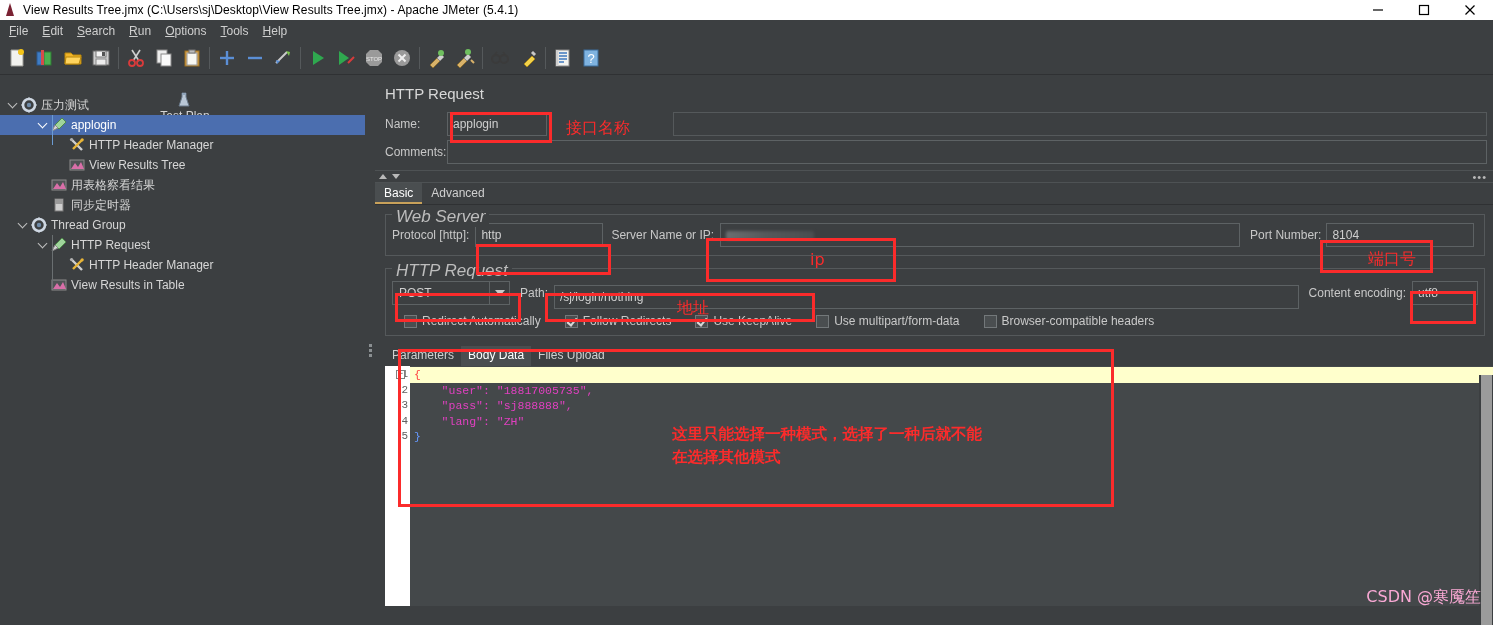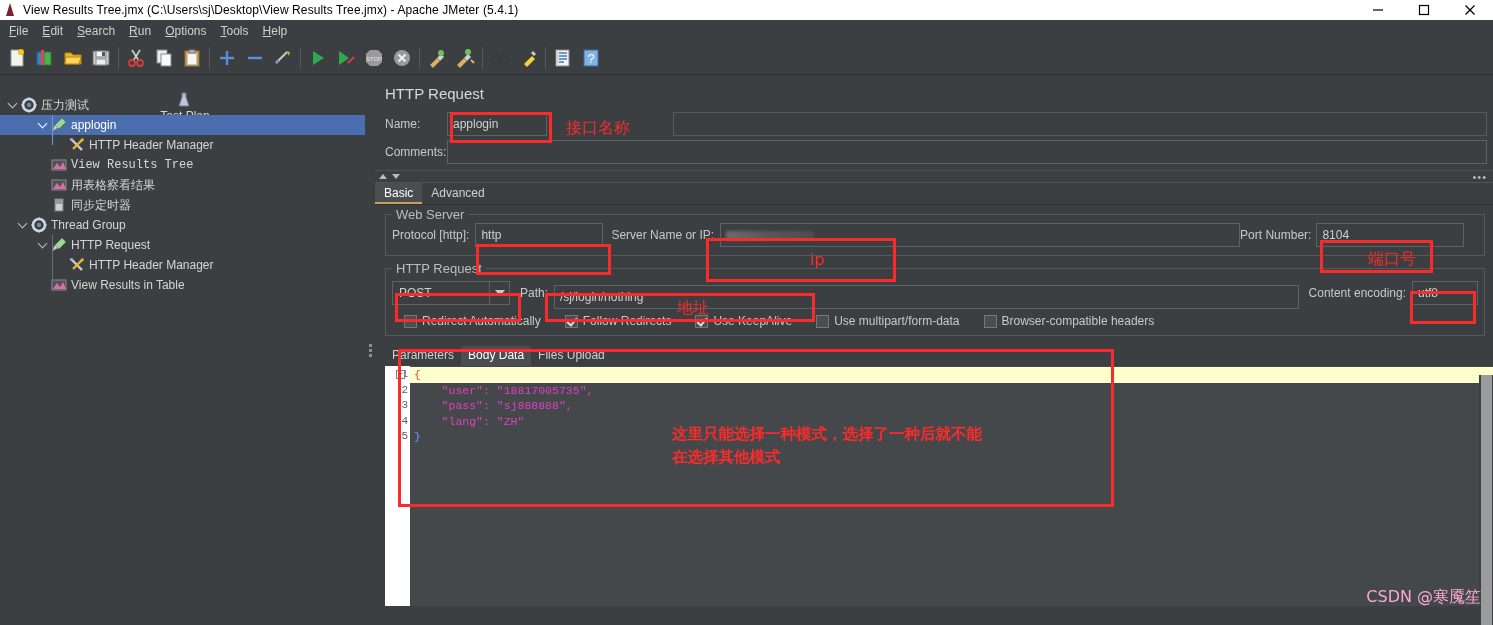--- a/index.html
+++ b/index.html
@@ -106,21 +106,21 @@
   .tri-dn { width:0;height:0;border-left:4px solid transparent;border-right:4px solid transparent;border-top:5px solid #b9b9b9; }
   .ellipsis { color:#b9b9b9; font-size:11px; letter-spacing:1px; line-height:8px; }
 
   .tabstrip { display:flex; height: 22px; background: #3c3f41; border-bottom: 1px solid #2f3133; }
   .tab { font-size:12px; color:#d0d0d0; padding: 3px 9px 3px 9px; white-space:nowrap; }
   .tab.active { background: #4a4e50; color:#ffffff; border-bottom: 2px solid #c8a15a; }
 
   .fieldset { position: relative; margin: 9px 8px 0 10px; border: 1px solid #55595b; padding: 6px 6px 8px 6px; }
   .legend {
     position:absolute; top:-8px; left: 6px; background:#3c3f41; padding: 0 4px;
-    font-size: 13px; color: #bdbdbd;
+    font-size: 17px; color: #bdbdbd; font-style: italic;
   }
 
   .checkrow { display:flex; align-items:center; gap: 8px; padding: 5px 0 3px 12px; }
   .chk { display:flex; align-items:center; margin-right: 16px; }
   .cbox {
     width: 13px; height: 13px; border: 1px solid #73787a; background: #4a4e50;
     margin-right: 5px; position: relative; flex: 0 0 13px;
   }
   .cbox.checked::after {
     content:""; position:absolute; left: 3px; top: 0px; width: 4px; height: 8px;
@@ -419,21 +419,21 @@
         <svg width="16" height="16" viewBox="0 0 16 16">
             <line x1="2" y1="2" x2="13" y2="13" stroke="#cfcfcf" stroke-width="2.4"></line>
             <line x1="13" y1="3" x2="4" y2="12" stroke="#e8b437" stroke-width="2.4"></line>
             <circle cx="2.5" cy="2.5" r="1.6" fill="#b0b0b0"></circle>
             <circle cx="13.2" cy="2.8" r="1.6" fill="#e8b437"></circle>
           </svg>
       </div>
       <div class="tlabel">HTTP Header Manager</div>
     </div>
 
-    <div class="tree-row" style="padding-left:50px;font-family:Liberation Mono, monospace;">
+    <div class="tree-row" style="padding-left:68px;">
       <div class="ticon">
         <svg width="16" height="16" viewBox="0 0 16 16">
             <rect x="1" y="3" width="14" height="10" fill="#4f5355" stroke="#8b8b8b"></rect>
             <path d="M2 12l4-6 3 4 3-5 3 7z" fill="#d86fa8"></path>
           </svg>
       </div>
       <div class="tlabel">View Results Tree</div>
     </div>
 
     <div class="tree-row" style="padding-left:50px;">
@@ -551,21 +551,21 @@
 
     <div class="fieldset" style="height:42px;">
       <div class="legend">Web Server</div>
       <div style="display:flex;align-items:center;margin-top:2px;">
         <div class="form-label">Protocol [http]:</div>
         <input class="jtext" style="width: 128px; margin-left: 6px;" value="http">
         <div class="form-label" style="margin-left:8px;">Server Name or IP:</div>
         <div class="jtext" style="width:520px;margin-left:6px;display:flex;align-items:center;">
           <div class="blur-ip"></div>
         </div>
-        <div class="form-label" style="">Port Number:</div>
+        <div class="form-label" style="margin-left:10px;">Port Number:</div>
         <input class="jtext" style="width: 148px; margin-left: 5px;" value="8104">
       </div>
     </div>
 
     <div class="fieldset" style="margin-top:12px;height:68px;">
       <div class="legend">HTTP Request</div>
       <div style="display:flex;align-items:center;margin-top:2px;">
         <div class="combo" style="width:118px;">
           <span>POST</span>
           <span style="display:flex;align-items:center;">

